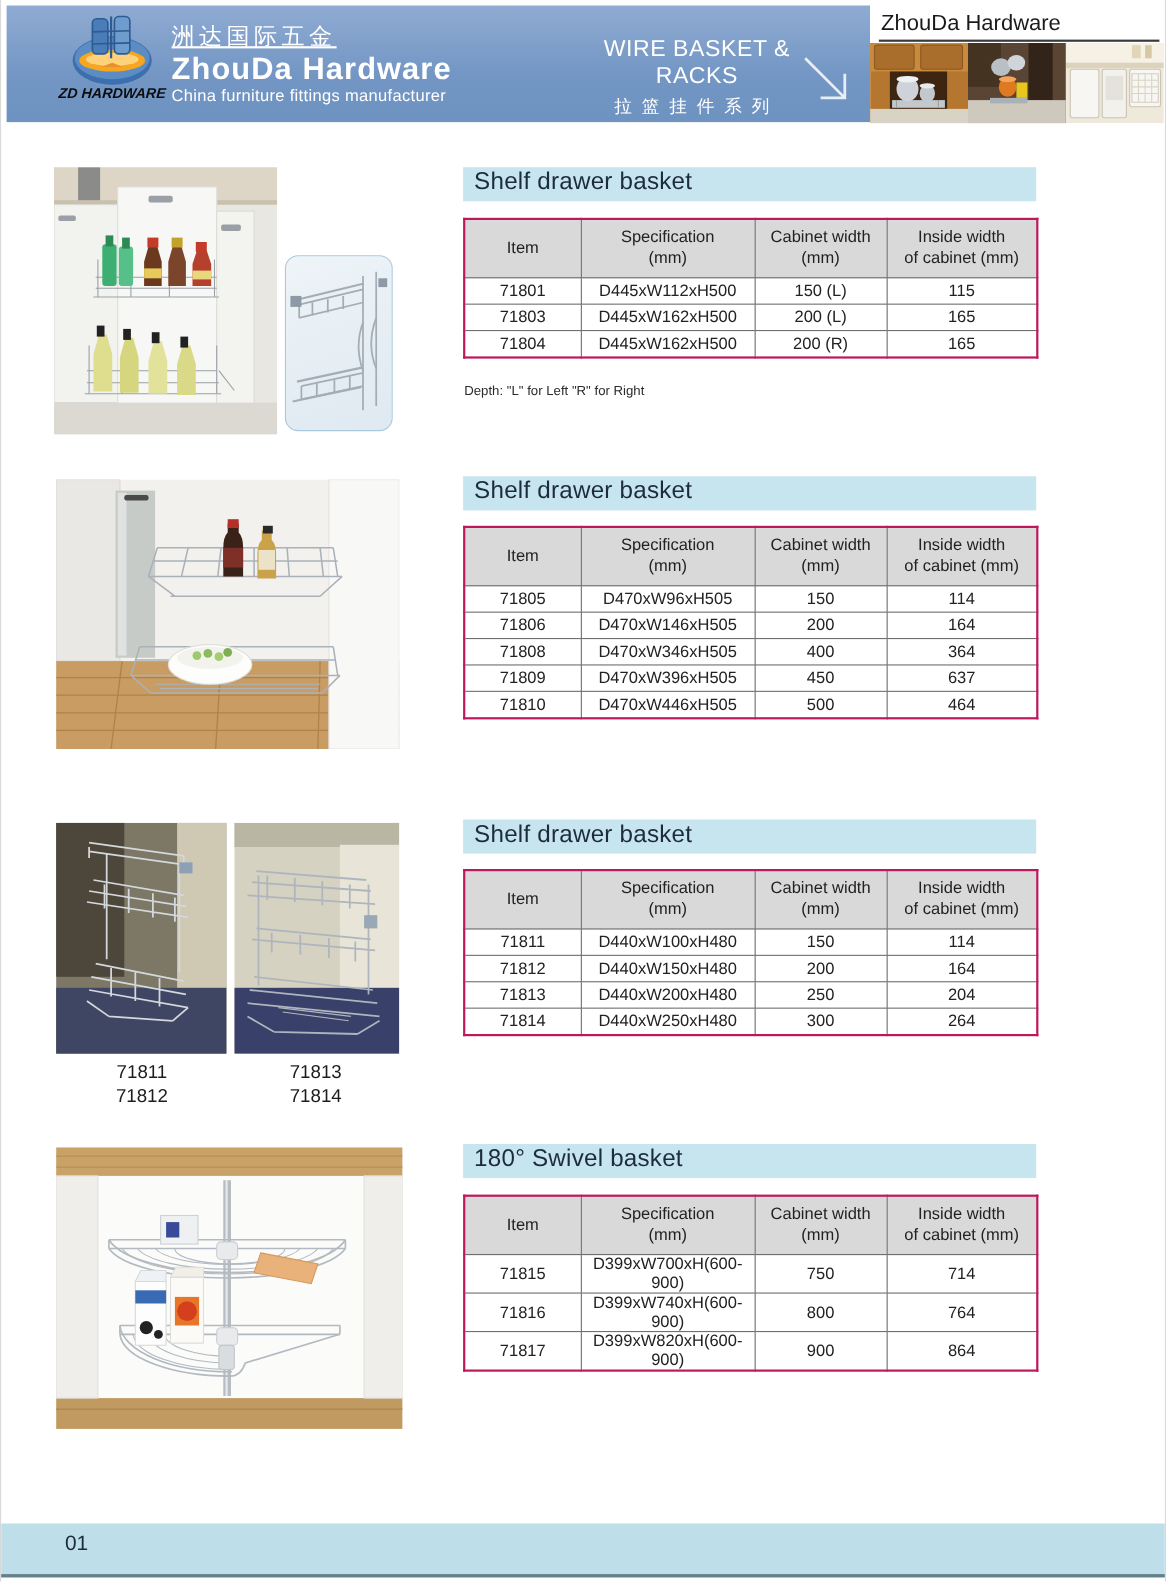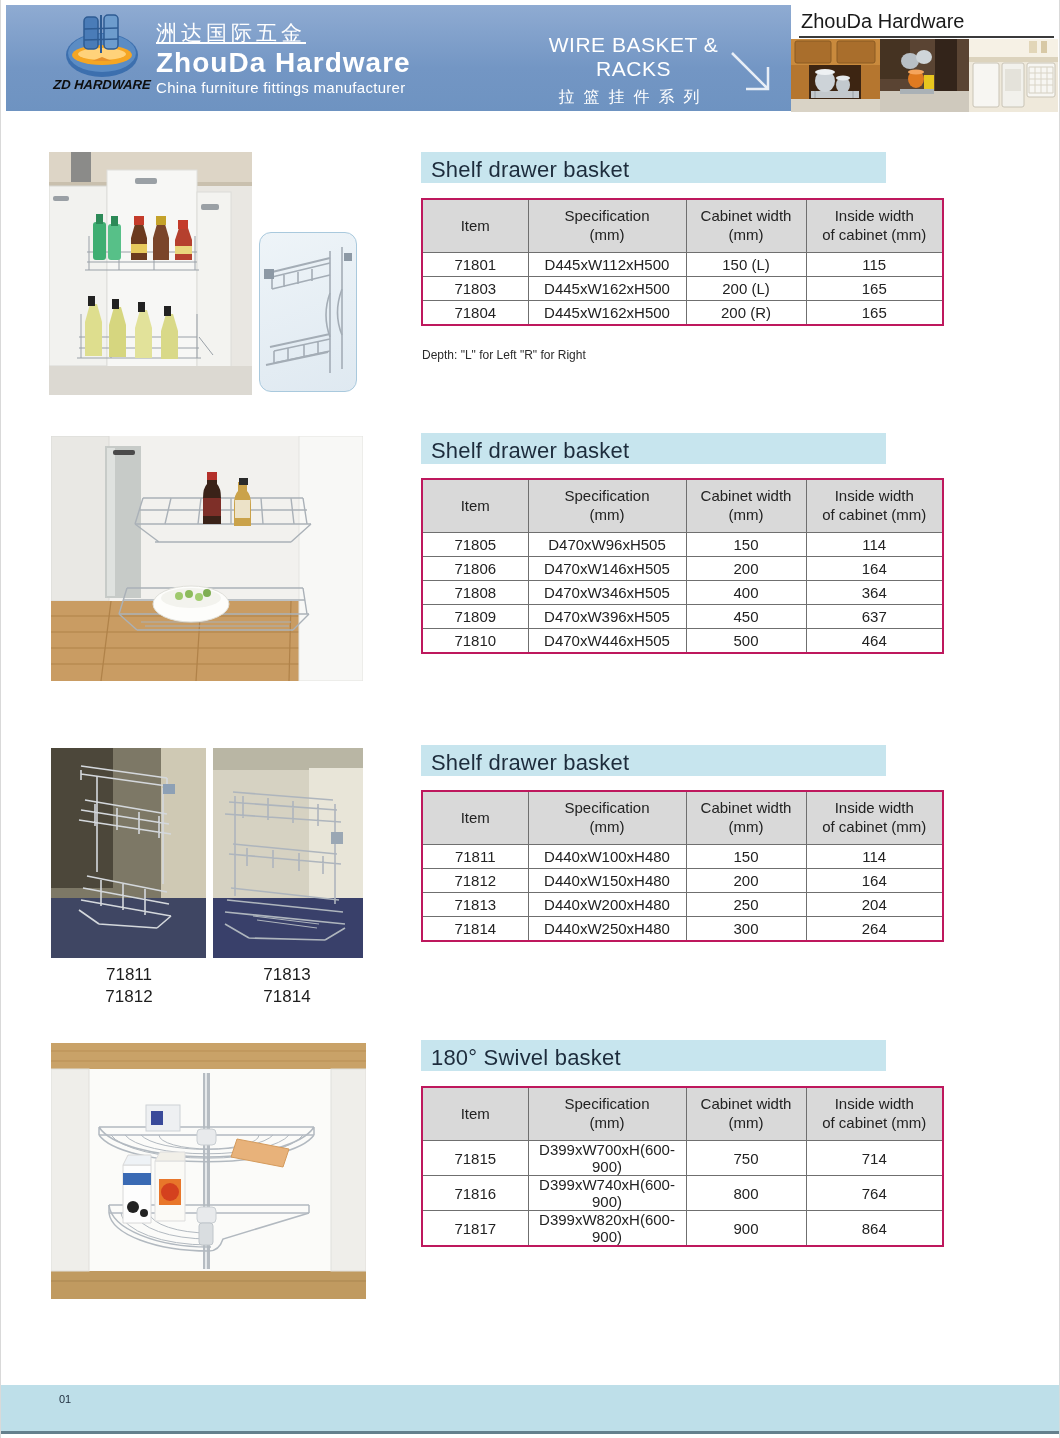--- a/index.html
+++ b/index.html
@@ -23,22 +23,22 @@
   .series-en{font-size:21px;letter-spacing:.5px;}
   .series-cn{font-size:16px;letter-spacing:9px;margin-top:6px;white-space:nowrap;}
   .arrow-icon{position:absolute;left:718px;top:42px;}
   .header-right{position:relative;flex:1;background:#fff;}
   .photo-label{margin:0 4px 0 8px;padding:5px 0 3px 2px;font-size:20px;color:#1a1a1a;
                border-bottom:2px solid #3a3a3a;}
   .photo-strip{display:flex;height:73px;margin-top:1px;}
   .photo-strip svg{display:block;}
 
   
-  .title-bar{position:absolute;left:420px;width:465px;height:31px;background:#c7e5ee;
-             display:flex;align-items:flex-end;}
+  .title-bar{position:absolute;left:420px;width:521px;height:31px;background:#c7e5ee;
+             display:flex;align-items:flex-start;}
   .title-bar span{font-size:22px;color:#1d2c3c;padding-left:10px;letter-spacing:.2px;}
 
   table.spec{position:absolute;left:420px;width:521px;border-collapse:collapse;
              table-layout:fixed;background:#fff;}
   table.spec th{background:#d9d9d9;font-weight:normal;font-size:15px;color:#222;
                 height:50px;line-height:1.25;}
   table.spec td{font-size:15px;color:#222;text-align:center;height:23px;padding:0;}
   table.spec th,table.spec td{border:1px solid #6f6f6f;}
   table.spec{border:2px solid #be185d;}
   td.item-link{color:#2f7fa6;}
@@ -47,21 +47,21 @@
 
   .img-box{position:absolute;}
   .img-box svg{display:block;}
   .inset-box{position:absolute;border:1px solid #a9c9dd;border-radius:12px;overflow:hidden;
              background:linear-gradient(160deg,#eef4f8,#dfe9f1);}
   .caption{position:absolute;text-align:center;font-size:17px;color:#1d1d1d;line-height:1.3;}
 
   
   .footer{position:absolute;left:0;right:0;bottom:4px;height:46px;background:#bedfe9;
           border-bottom:3px solid #64808d;}
-  .page-number{position:absolute;left:58px;top:8px;font-size:11px;color:#1d2c3c;}
+  .page-number{position:absolute;left:58px;top:8px;font-size:19px;color:#1d2c3c;}
 </style>
 </head>
 <body>
 
 <div class="page">
 
   <div class="header">
     <div class="header-left">
       <div class="logo">
         <svg class="logo-mark" width="84" height="66" viewBox="0 0 84 66">

